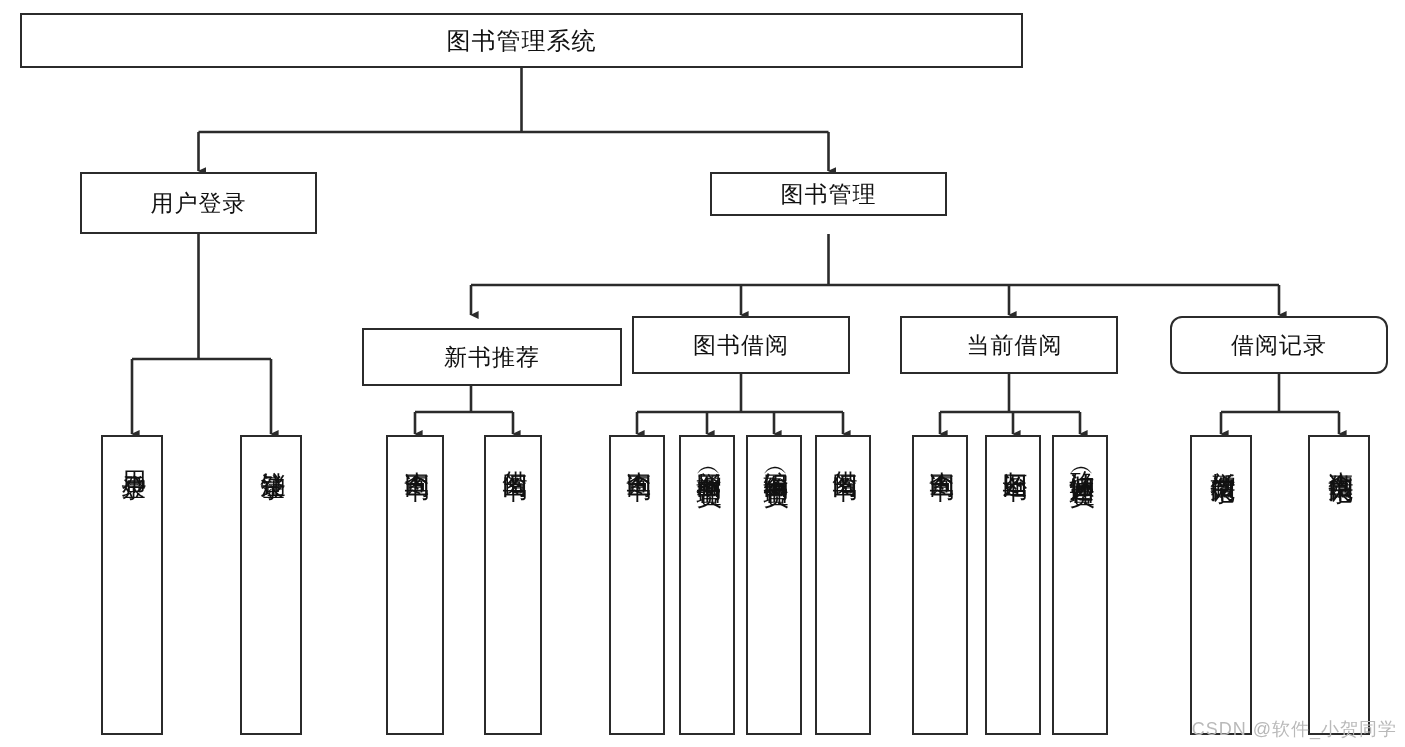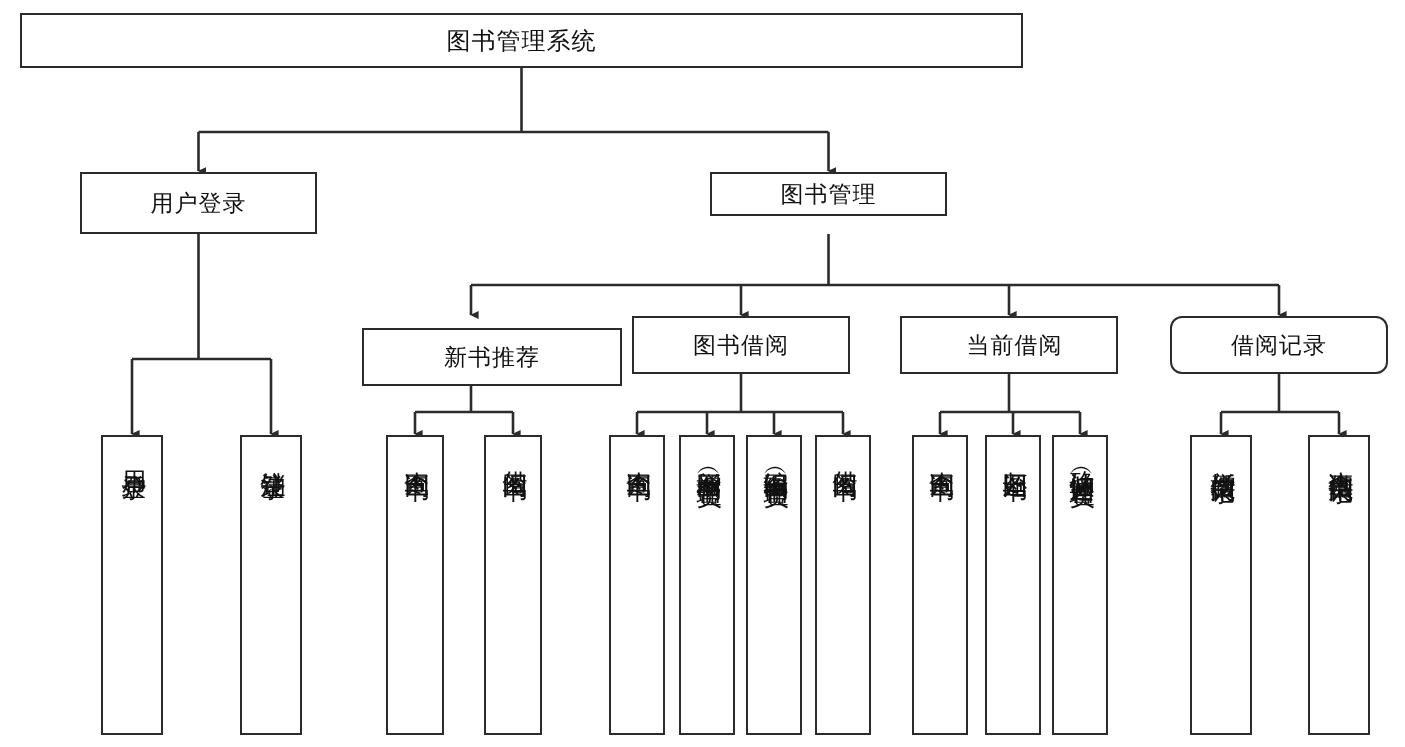--- a/index.html
+++ b/index.html
@@ -174,13 +174,14 @@
         <span class="vlabel">确认归还（管理员）</span>
       </div>
       <div class="node node-v" style="left: 1190px; top: 435px; width: 62px; height: 300px;">
         <span class="vlabel">新增借阅记录</span>
       </div>
       <div class="node node-v" style="left: 1308px; top: 435px; width: 62px; height: 300px;">
         <span class="vlabel">查询借阅记录</span>
       </div>
     </div>
 
+  <div class="watermark">CSDN @软件_小贺同学</div>
 </div>
 
 </body></html>

